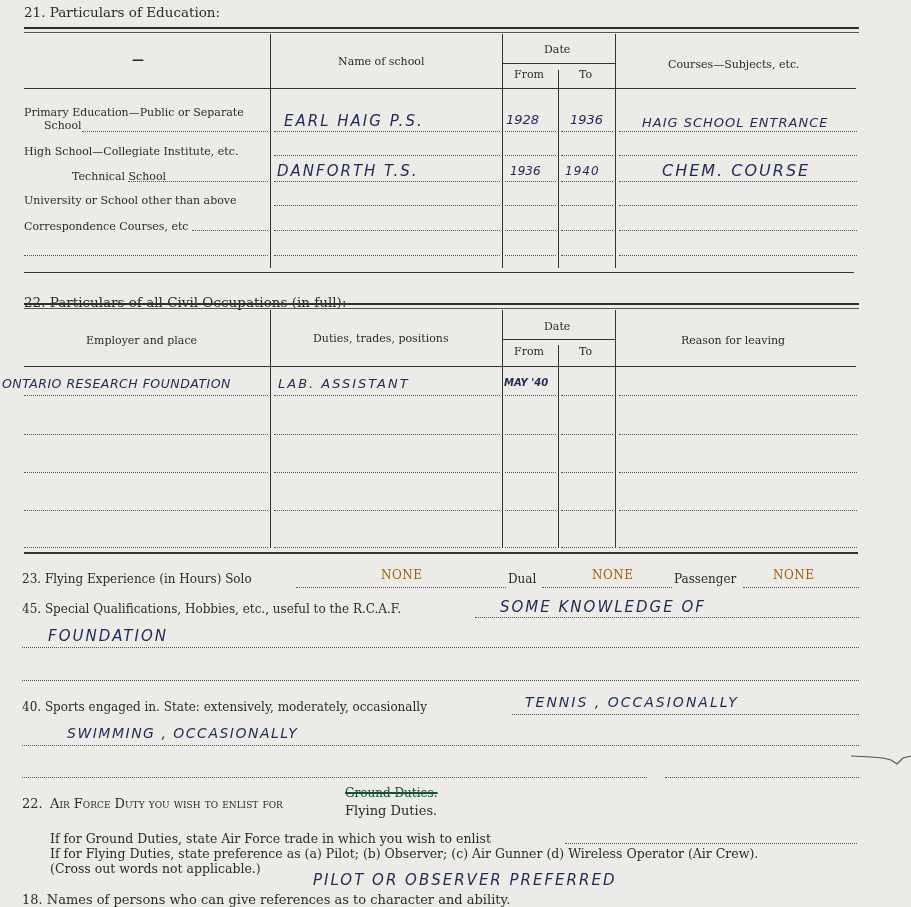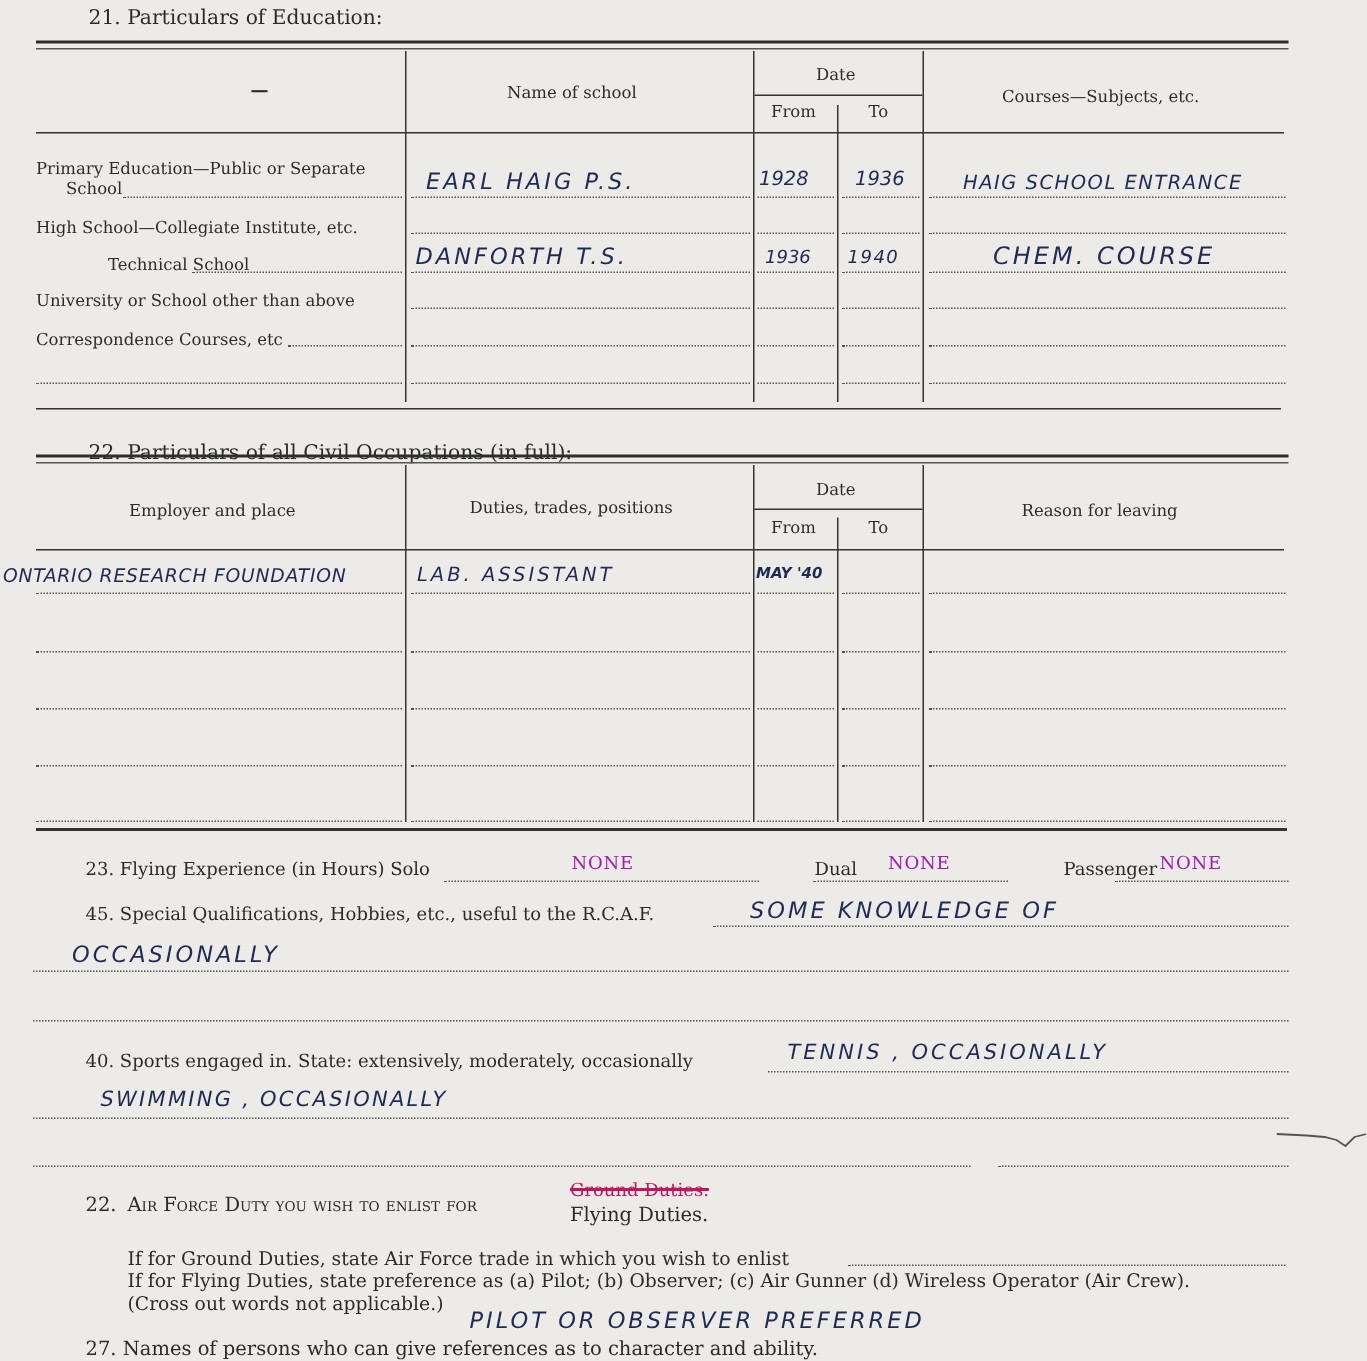--- a/index.html
+++ b/index.html
@@ -3,32 +3,32 @@
 <meta charset="utf-8">
 <style>
   html, body { margin:0; padding:0; }
   body {
     width:911px; height:907px; overflow:hidden; position:relative;
     background:#ecebe8;
     font-family:"DejaVu Serif","Liberation Serif",serif;
     color:#2a2a2a;
   }
   .abs { position:absolute; }
-  .print { font-family:"DejaVu Serif","Liberation Serif",serif; font-size:12px; color:#2b2b2b; white-space:nowrap;margin-left:35px; }
+  .print { font-family:"DejaVu Serif","Liberation Serif",serif; font-size:12px; color:#2b2b2b; white-space:nowrap; }
   .printsm { font-family:"DejaVu Serif","Liberation Serif",serif; font-size:11px; color:#2b2b2b; white-space:nowrap; }
   .title { font-size:13.5px; }
   .hand { font-family:"DejaVu Sans","Liberation Sans",sans-serif; font-style:italic; color:#1f2a55; font-size:15px; letter-spacing:2px; white-space:nowrap; }
   .handsm { font-family:"DejaVu Sans","Liberation Sans",sans-serif; font-style:italic; color:#1f2a55; font-size:12px; letter-spacing:1px; white-space:nowrap; }
-  .stamp { font-family:"DejaVu Serif","Liberation Serif",serif; font-size:12px; color:#a21caf; letter-spacing:0.5px; white-space:nowrap; }
+  .stamp { font-family:"DejaVu Serif","Liberation Serif",serif; font-size:12px; color:#a16207; letter-spacing:0.5px; white-space:nowrap; }
   .hline { position:absolute; height:0; border-top:1.5px solid #333; }
   .dbl { position:absolute; height:3px; border-top:2px solid #2e2e2e; border-bottom:1px solid #555; }
   .vline { position:absolute; width:0; border-left:1.2px solid #333; }
   .dots { position:absolute; height:0; border-top:1.5px dotted #555; }
   .sc { font-variant:small-caps; }
-  .strike { text-decoration:line-through; text-decoration-thickness:2px; color:#be185d; }
+  .strike { text-decoration:line-through; text-decoration-thickness:2px; color:#14532d; }
   .tear { position:absolute; right:0; top:752px; width:60px; height:14px; }
 </style>
 </head>
 <body>
 
 <div class="abs print title" style="left:24px;top:4px;">21. Particulars of Education:</div>
 <div class="dbl" style="left:24px;top:27px;width:835px;"></div>
 
 <div class="vline" style="left:270px;top:34px;height:234px;"></div>
 <div class="vline" style="left:502px;top:34px;height:234px;"></div>
@@ -154,21 +154,21 @@
 <div class="dots" style="left:542px;top:587px;width:130px;"></div>
 <div class="abs stamp" style="left:592px;top:568px;">NONE</div>
 <div class="abs print" style="left:674px;top:572px;">Passenger</div>
 <div class="dots" style="left:743px;top:587px;width:116px;"></div>
 <div class="abs stamp" style="left:773px;top:568px;">NONE</div>
 
 <div class="abs print" style="left:22px;top:602px;">45. Special Qualifications, Hobbies, etc., useful to the R.C.A.F.</div>
 <div class="dots" style="left:475px;top:617px;width:384px;"></div>
 <div class="abs hand" style="left:500px;top:598px;font-size:15px;">SOME  KNOWLEDGE   OF</div>
 <div class="dots" style="left:22px;top:647px;width:837px;"></div>
-<div class="abs hand" style="left:48px;top:627px;font-size:15px;">OCCASIONALLY</div>
+<div class="abs hand" style="left:48px;top:627px;font-size:15px;">FOUNDATION</div>
 <div class="dots" style="left:22px;top:680px;width:837px;"></div>
 
 <div class="abs print" style="left:22px;top:700px;">40. Sports engaged in.   State: extensively, moderately, occasionally</div>
 <div class="dots" style="left:512px;top:714px;width:347px;"></div>
 <div class="abs hand" style="left:525px;top:694px;font-size:14px;">TENNIS , OCCASIONALLY</div>
 <div class="dots" style="left:22px;top:745px;width:837px;"></div>
 <div class="abs hand" style="left:67px;top:725px;font-size:14px;letter-spacing:1.5px;">SWIMMING , OCCASIONALLY</div>
 <div class="dots" style="left:22px;top:777px;width:625px;"></div>
 <div class="dots" style="left:665px;top:777px;width:194px;"></div>
 
@@ -180,13 +180,13 @@
 <div class="abs print sc" style="left:50px;top:796px;font-size:13px;">Air Force Duty you wish to enlist for</div>
 <div class="abs print strike" style="left:345px;top:786px;font-size:12px;">Ground Duties.</div>
 <div class="abs print" style="left:345px;top:803px;font-size:13px;">Flying Duties.</div>
 
 <div class="abs print" style="left:50px;top:831px;font-size:12.5px;">If for Ground Duties, state Air Force trade in which you wish to enlist</div>
 <div class="dots" style="left:565px;top:843px;width:292px;"></div>
 <div class="abs print" style="left:50px;top:846px;font-size:12.5px;">If for Flying Duties, state preference as (a) Pilot; (b) Observer; (c) Air Gunner (d) Wireless Operator (Air Crew).</div>
 <div class="abs print" style="left:50px;top:861px;font-size:12.5px;">(Cross out words not applicable.)</div>
 <div class="abs hand" style="left:313px;top:871px;font-size:15px;">PILOT  OR  OBSERVER    PREFERRED</div>
 
-<div class="abs print" style="left:22px;top:892px;font-size:13px;">27. Names of persons who can give references as to character and ability.</div>
+<div class="abs print" style="left:22px;top:892px;font-size:13px;">18. Names of persons who can give references as to character and ability.</div>
 
 </body></html>

